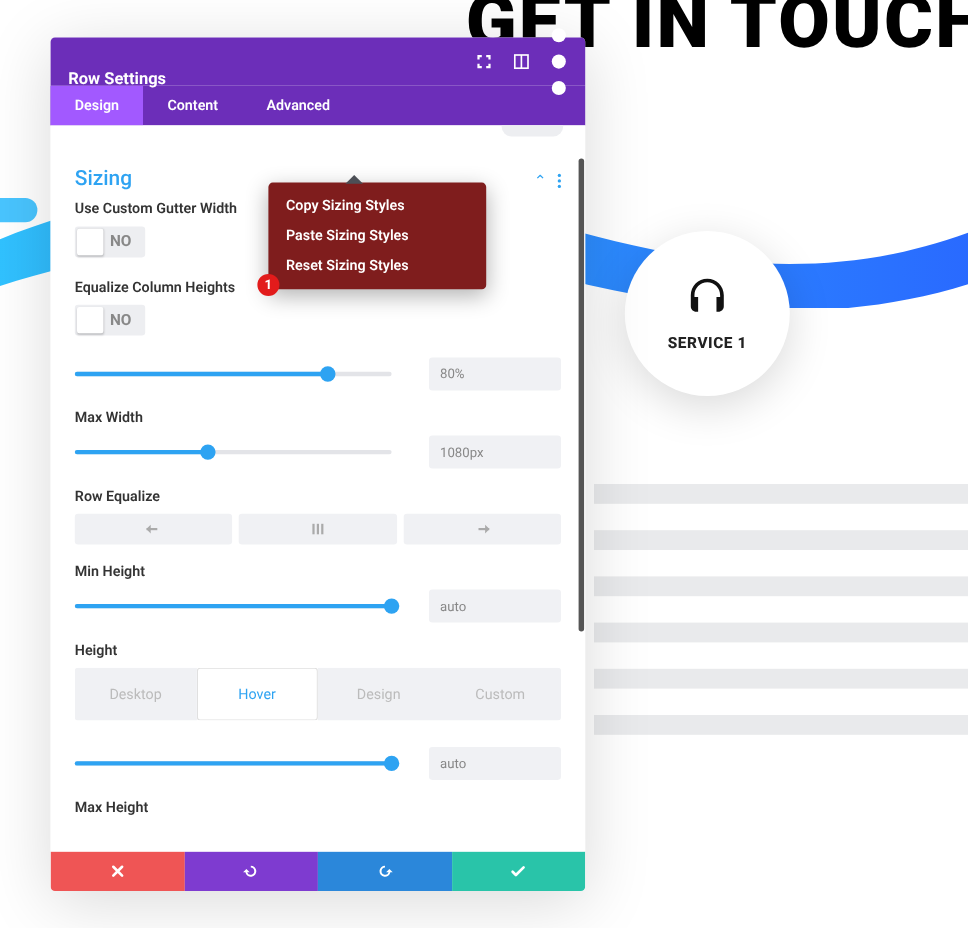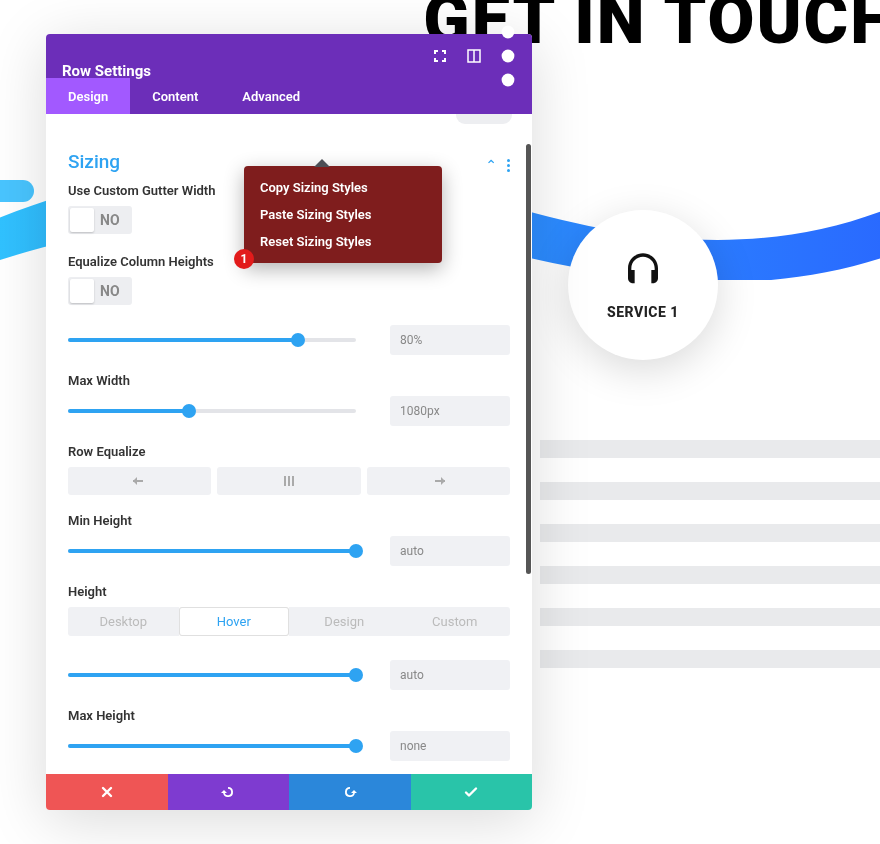--- a/index.html
+++ b/index.html
@@ -54,21 +54,21 @@
 .slider-row { display: flex; align-items: center; gap: 34px; }
 .slider-track { flex: 1; position: relative; height: 4px; background: #e3e4e8; border-radius: 2px; }
 .slider-fill { position: absolute; left: 0; top: 0; height: 100%; background: #2ea3f2; border-radius: 2px; }
 .slider-thumb { position: absolute; top: 50%; width: 14px; height: 14px; background: #2ea3f2; border-radius: 50%; transform: translate(-50%, -50%); cursor: pointer; }
 .value-box { width: 120px; height: 30px; background: #f0f1f4; border-radius: 3px; display: flex; align-items: center; padding: 0 10px; font-size: 12px; color: #888; }
 
 .align-row { display: flex; gap: 6px; }
 .align-btn { flex: 1; height: 28px; background: #f0f1f4; border-radius: 3px; display: flex; align-items: center; justify-content: center; cursor: pointer; }
 .align-btn svg { fill: #aaa; width: 14px; height: 10px; }
 
-.device-tabs { display: flex; height: 29px; border-radius: 3px; overflow: hidden; margin-top: 6px; }
+.device-tabs { display: flex; height: 48px; border-radius: 3px; overflow: hidden; margin-top: 6px; }
 .dtab { flex: 1; display: flex; align-items: center; justify-content: center; font-size: 13px; color: #bbb; background: #f0f1f4; cursor: pointer; }
 .dtab.active { background: #fff; color: #2ea3f2; box-shadow: 0 0 0 1px #e0e0e0 inset; border-radius: 3px; }
 
 .footer { display: flex; height: 36px; border-radius: 0 0 4px 4px; overflow: hidden; }
 .fbtn { flex: 1; display: flex; align-items: center; justify-content: center; cursor: pointer; }
 .fbtn svg { fill: #fff; width: 16px; height: 16px; }
 .fbtn.red { background: #ef5555; }
 .fbtn.purple { background: #7e3bd0; }
 .fbtn.blue { background: #2b87da; }
 .fbtn.green { background: #29c4a9; }
@@ -242,27 +242,20 @@
           <div class="slider-track">
             <div class="slider-fill" style="width:100%"></div>
             <div class="slider-thumb" style="left:100%"></div>
           </div>
           <div class="value-box">auto</div>
         </div>
       </div>
 
       <div class="field">
         <span class="field-label">Max Height</span>
-        <div class="slider-row">
-          <div class="slider-track">
-            <div class="slider-fill" style="width:100%"></div>
-            <div class="slider-thumb" style="left:100%"></div>
-          </div>
-          <div class="value-box">none</div>
-        </div>
       </div>
 
     </div>
     <div class="scrollbar"></div>
   </div>
 
   <div class="footer">
     <div class="fbtn red">
         <svg viewBox="0 0 16 16">
           <path d="M4 4l8 8M12 4l-8 8" stroke="#fff" stroke-width="2.4" stroke-linecap="round" fill="none"></path>

